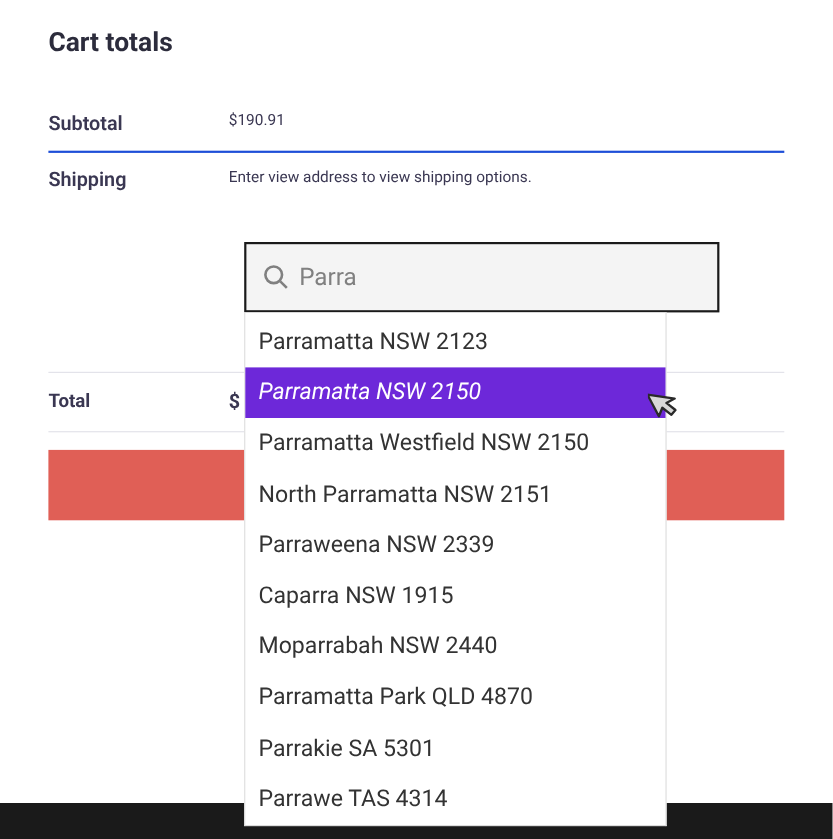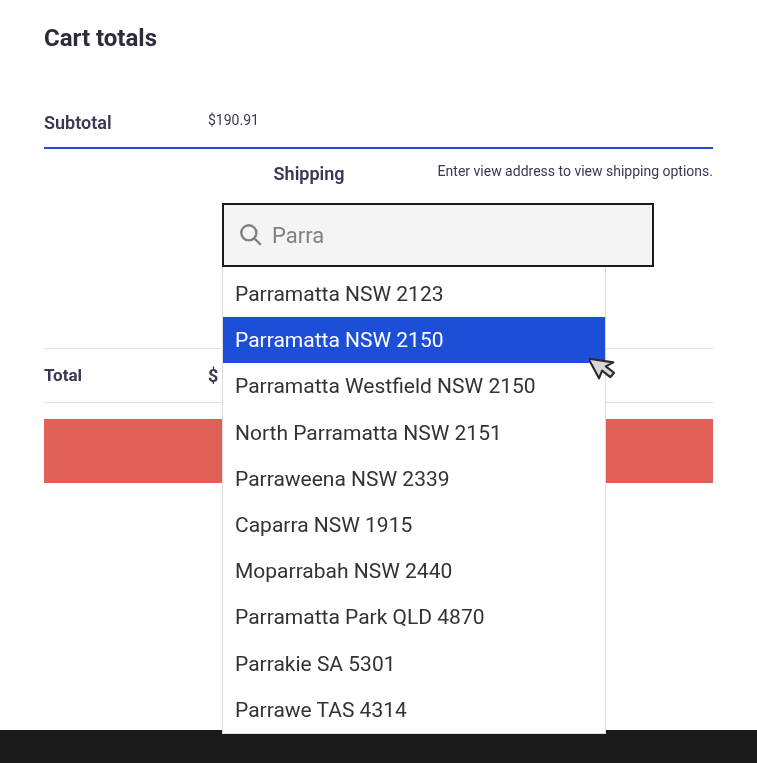--- a/index.html
+++ b/index.html
@@ -15,21 +15,21 @@
       position: relative;
       overflow: hidden;
     }
     .container {
       padding: 24px 44px 0 44px;
     }
     .heading {
       font-size: 24px;
       font-weight: 700;
       color: #2c2c3c;
-      margin-bottom: 46px;
+      margin-bottom: 36px;
     }
     .row {
       display: flex;
       align-items: flex-start;
       padding: 14px 0;
       border-bottom: 2px solid #1d4ed8;
     }
     .row-nobottom {
       border-bottom: none;
     }
@@ -39,31 +39,30 @@
       font-weight: 600;
       color: #3a3752;
       flex-shrink: 0;
     }
     .row-value {
       font-size: 14px;
       color: #3a3752;
     }
     .shipping-section {
       position: relative;
-      justify-content: flex-end;
     }
     .checkout-btn {
       background: #e05f56;
       height: 64px;
       margin: 16px 0 0 0;
       width: 100%;
     }
     .search-wrapper {
       position: absolute;
-      top: 203px;
+      top: 220px;
       left: 222px;
       z-index: 10;
     }
     .search-box {
       width: 432px;
       height: 64px;
       border: 2px solid #1a1a1a;
       background: #f4f4f4;
       display: flex;
       align-items: center;
@@ -92,22 +91,23 @@
       padding-top: 4px;
     }
     .dropdown-item {
       font-size: 21px;
       color: #333;
       padding: 11px 12px 10px 12px;
       cursor: pointer;
       line-height: 1.2;
     }
     .dropdown-item.highlighted {
-      background: #1d4ed8;
+      background: #6d28d9;
       color: #ffffff;
+      font-style: italic;
     }
     .footer-bar {
       position: absolute;
       bottom: 0;
       left: 0;
       right: 0;
       height: 33px;
       background: #1a1a1a;
     }
     .cursor-arrow {

